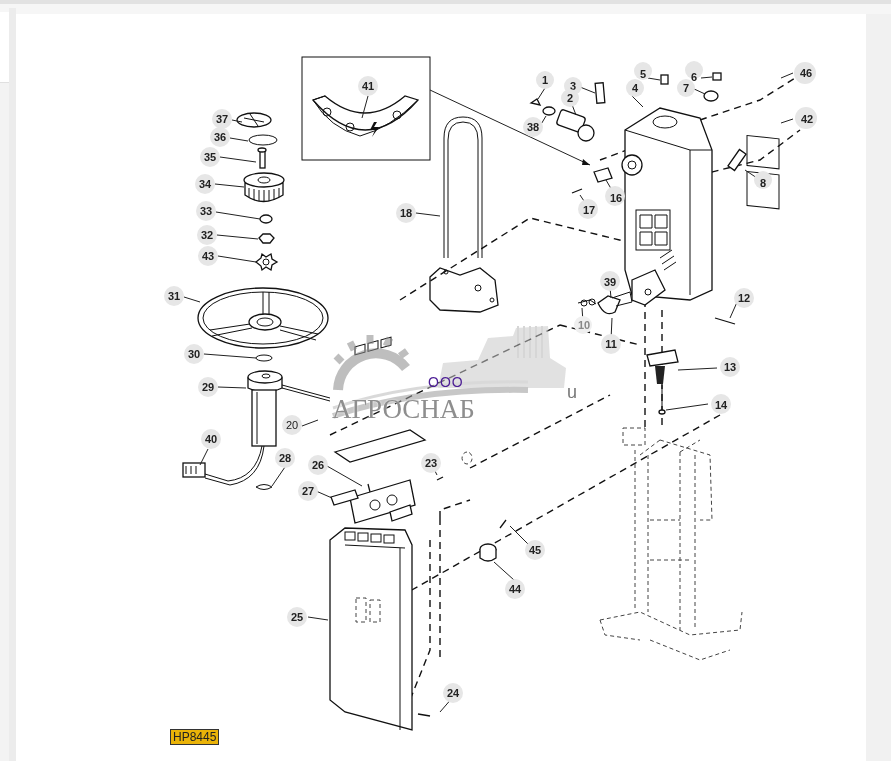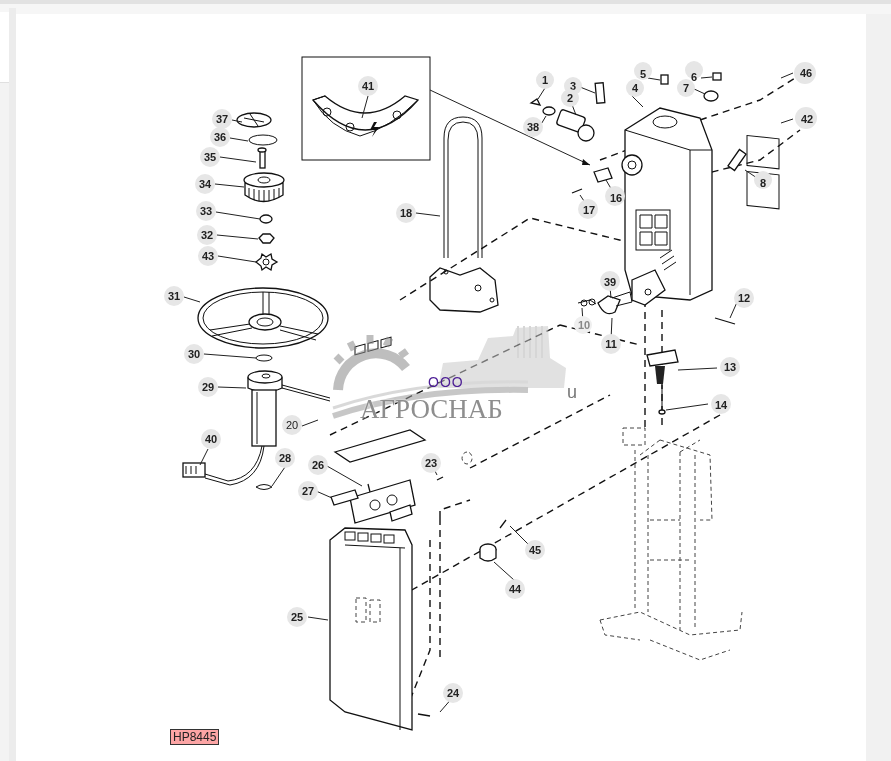--- a/index.html
+++ b/index.html
@@ -42,36 +42,35 @@
       text-anchor: middle; dominant-baseline: central;
     }
     .leader { stroke: #222; stroke-width: 1; fill: none; }
     .part { stroke: #111; stroke-width: 1.3; fill: #fff; }
     .part-thin { stroke: #111; stroke-width: 1; fill: none; }
     .dash { stroke: #111; stroke-width: 1.4; fill: none; stroke-dasharray: 7 5; }
     .ghost { stroke: #444; stroke-width: 1; fill: none; stroke-dasharray: 4 3; }
     .fig-label {
       position: absolute; left: 170px; top: 729px;
       border: 1px solid #333; padding: 0 2px;
-      font-size: 12px; line-height: 14px; color: #222; background: #fca5a5;
+      font-size: 12px; line-height: 14px; color: #222; background: #eab308;
     }
     .watermark {
       position: absolute; left: 328px; top: 318px; width: 260px; height: 130px;
       pointer-events: none;
     }
     .wm-ooo {
       position: absolute; left: 100px; top: 56px;
       font-size: 14px; color: #4c1d95; letter-spacing: 1px;
     }
     .wm-name {
       position: absolute; left: 4px; top: 76px;
       font-family: "Liberation Serif", serif;
       font-size: 27px; color: #8e8e8e; letter-spacing: 0px;
       text-shadow: 0 0 2px #fff;
-      margin-left: 28px;
     }
   </style>
 </head>
 <body>
 
 <div class="top-bar"></div>
 <div class="top-strip"></div>
 <div class="left-panel"></div>
 <div class="left-gutter"></div>
 <div class="right-gutter"></div>

